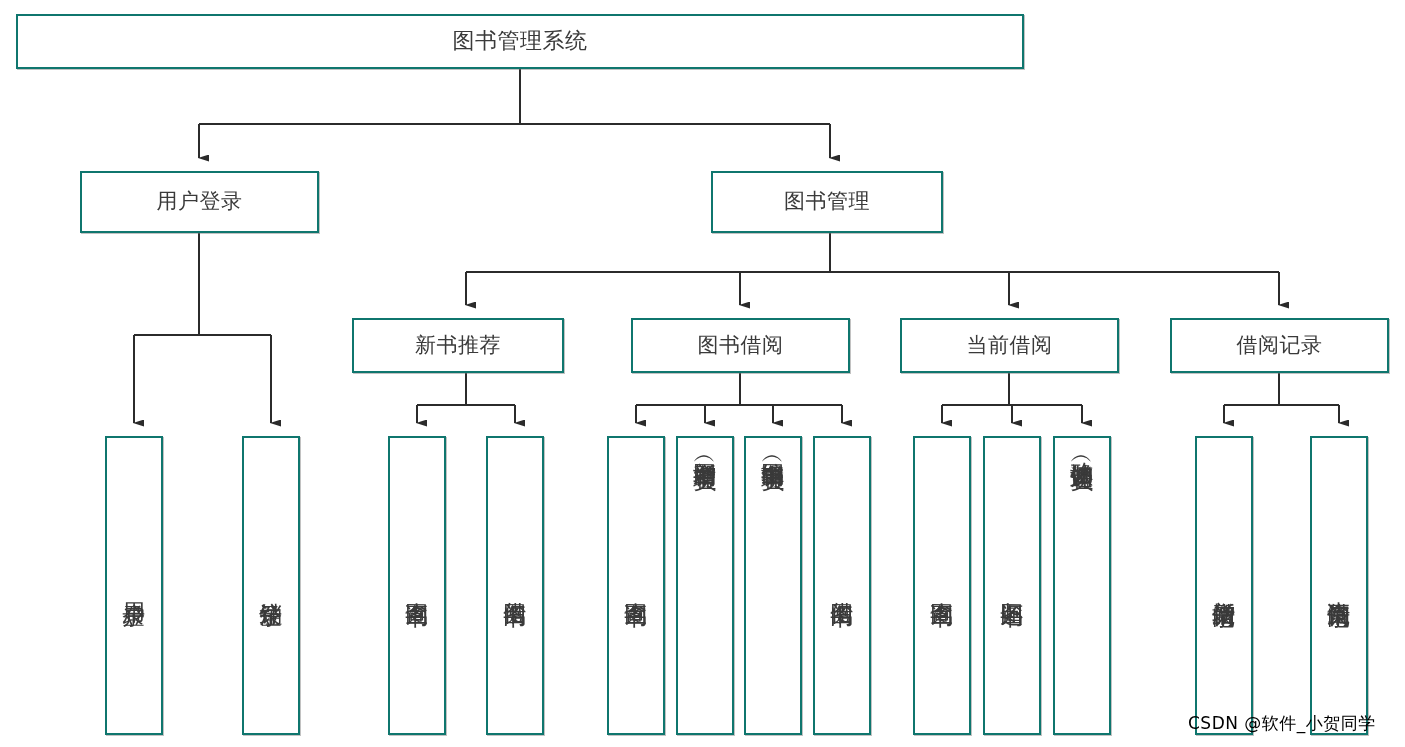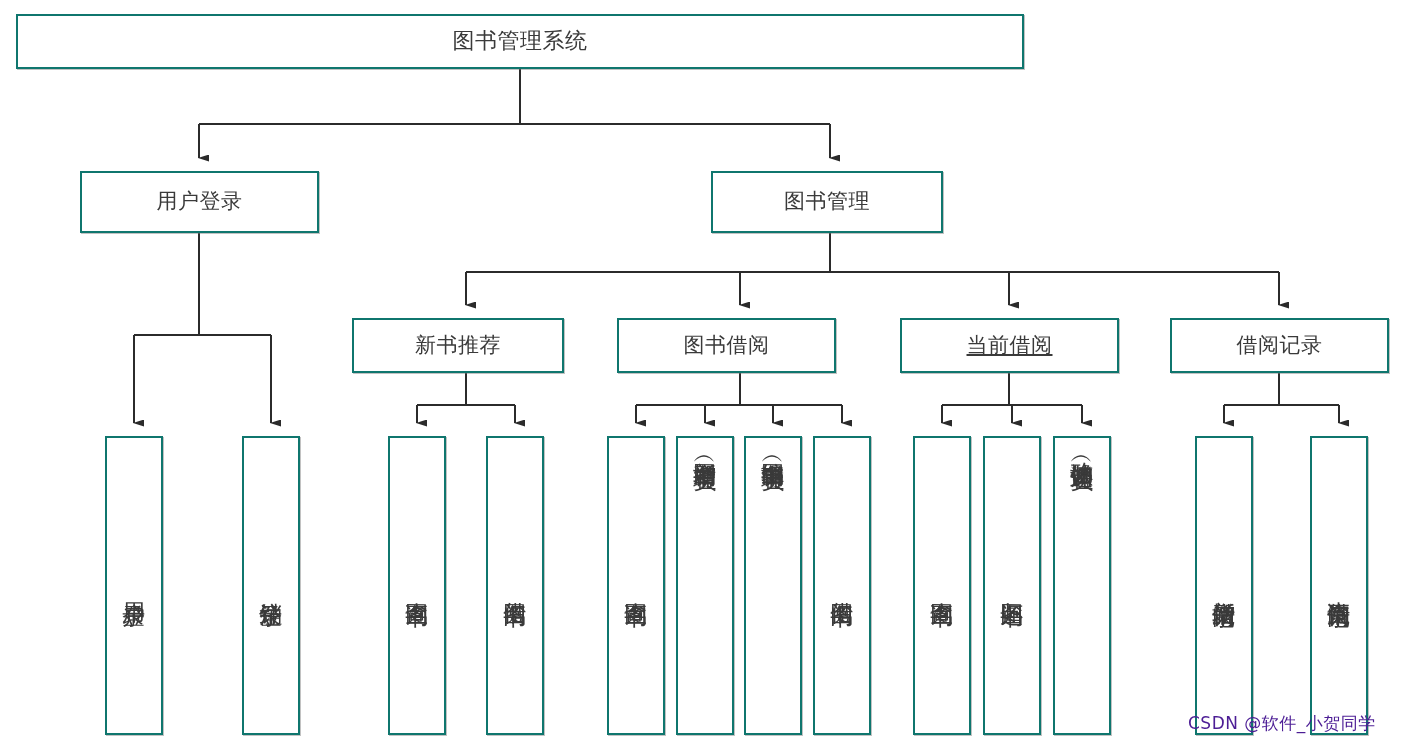--- a/index.html
+++ b/index.html
@@ -62,21 +62,21 @@
   }
   .node.vert.center-text {
     align-items: center;
     padding-top: 0;
   }
   #watermark {
     position: absolute;
     left: 1188px;
     top: 712px;
     font-size: 17px;
-    color: #4c1d95;
+    color: #000000;
     white-space: nowrap;
     letter-spacing: 0.5px;
   }
 </style>
 </head>
 <body>
 
 <div id="canvas">
 
   <svg id="edges" viewBox="0 0 1405 747">
@@ -139,24 +139,24 @@
   <div class="node horiz" style="left:80px; top:171px; width:239px; height:62px;">
     <span>用户登录</span>
   </div>
   <div class="node horiz" style="left:711px; top:171px; width:232px; height:62px;align-items:center;">
     <span>图书管理</span>
   </div>
 
   <div class="node horiz" style="left:352px; top:318px; width:212px; height:55px;">
     <span>新书推荐</span>
   </div>
-  <div class="node horiz" style="left:617px; top:318px; width:219px; height:55px;">
+  <div class="node horiz" style="left:631px; top:318px; width:219px; height:55px;">
     <span>图书借阅</span>
   </div>
-  <div class="node horiz" style="left:900px; top:318px; width:219px; height:55px;text-decoration:underline;">
+  <div class="node horiz" style="left:900px; top:318px; width:219px; height:55px;">
     <span>当前借阅</span>
   </div>
   <div class="node horiz" style="left:1170px; top:318px; width:219px; height:55px;align-items:center;">
     <span>借阅记录</span>
   </div>
 
   <div class="node vert center-text" style="left:105px; top:436px; width:58px; height:299px;">
     <span class="vlabel">用户登录</span>
   </div>
   <div class="node vert center-text" style="left:242px; top:436px; width:58px; height:299px;">

